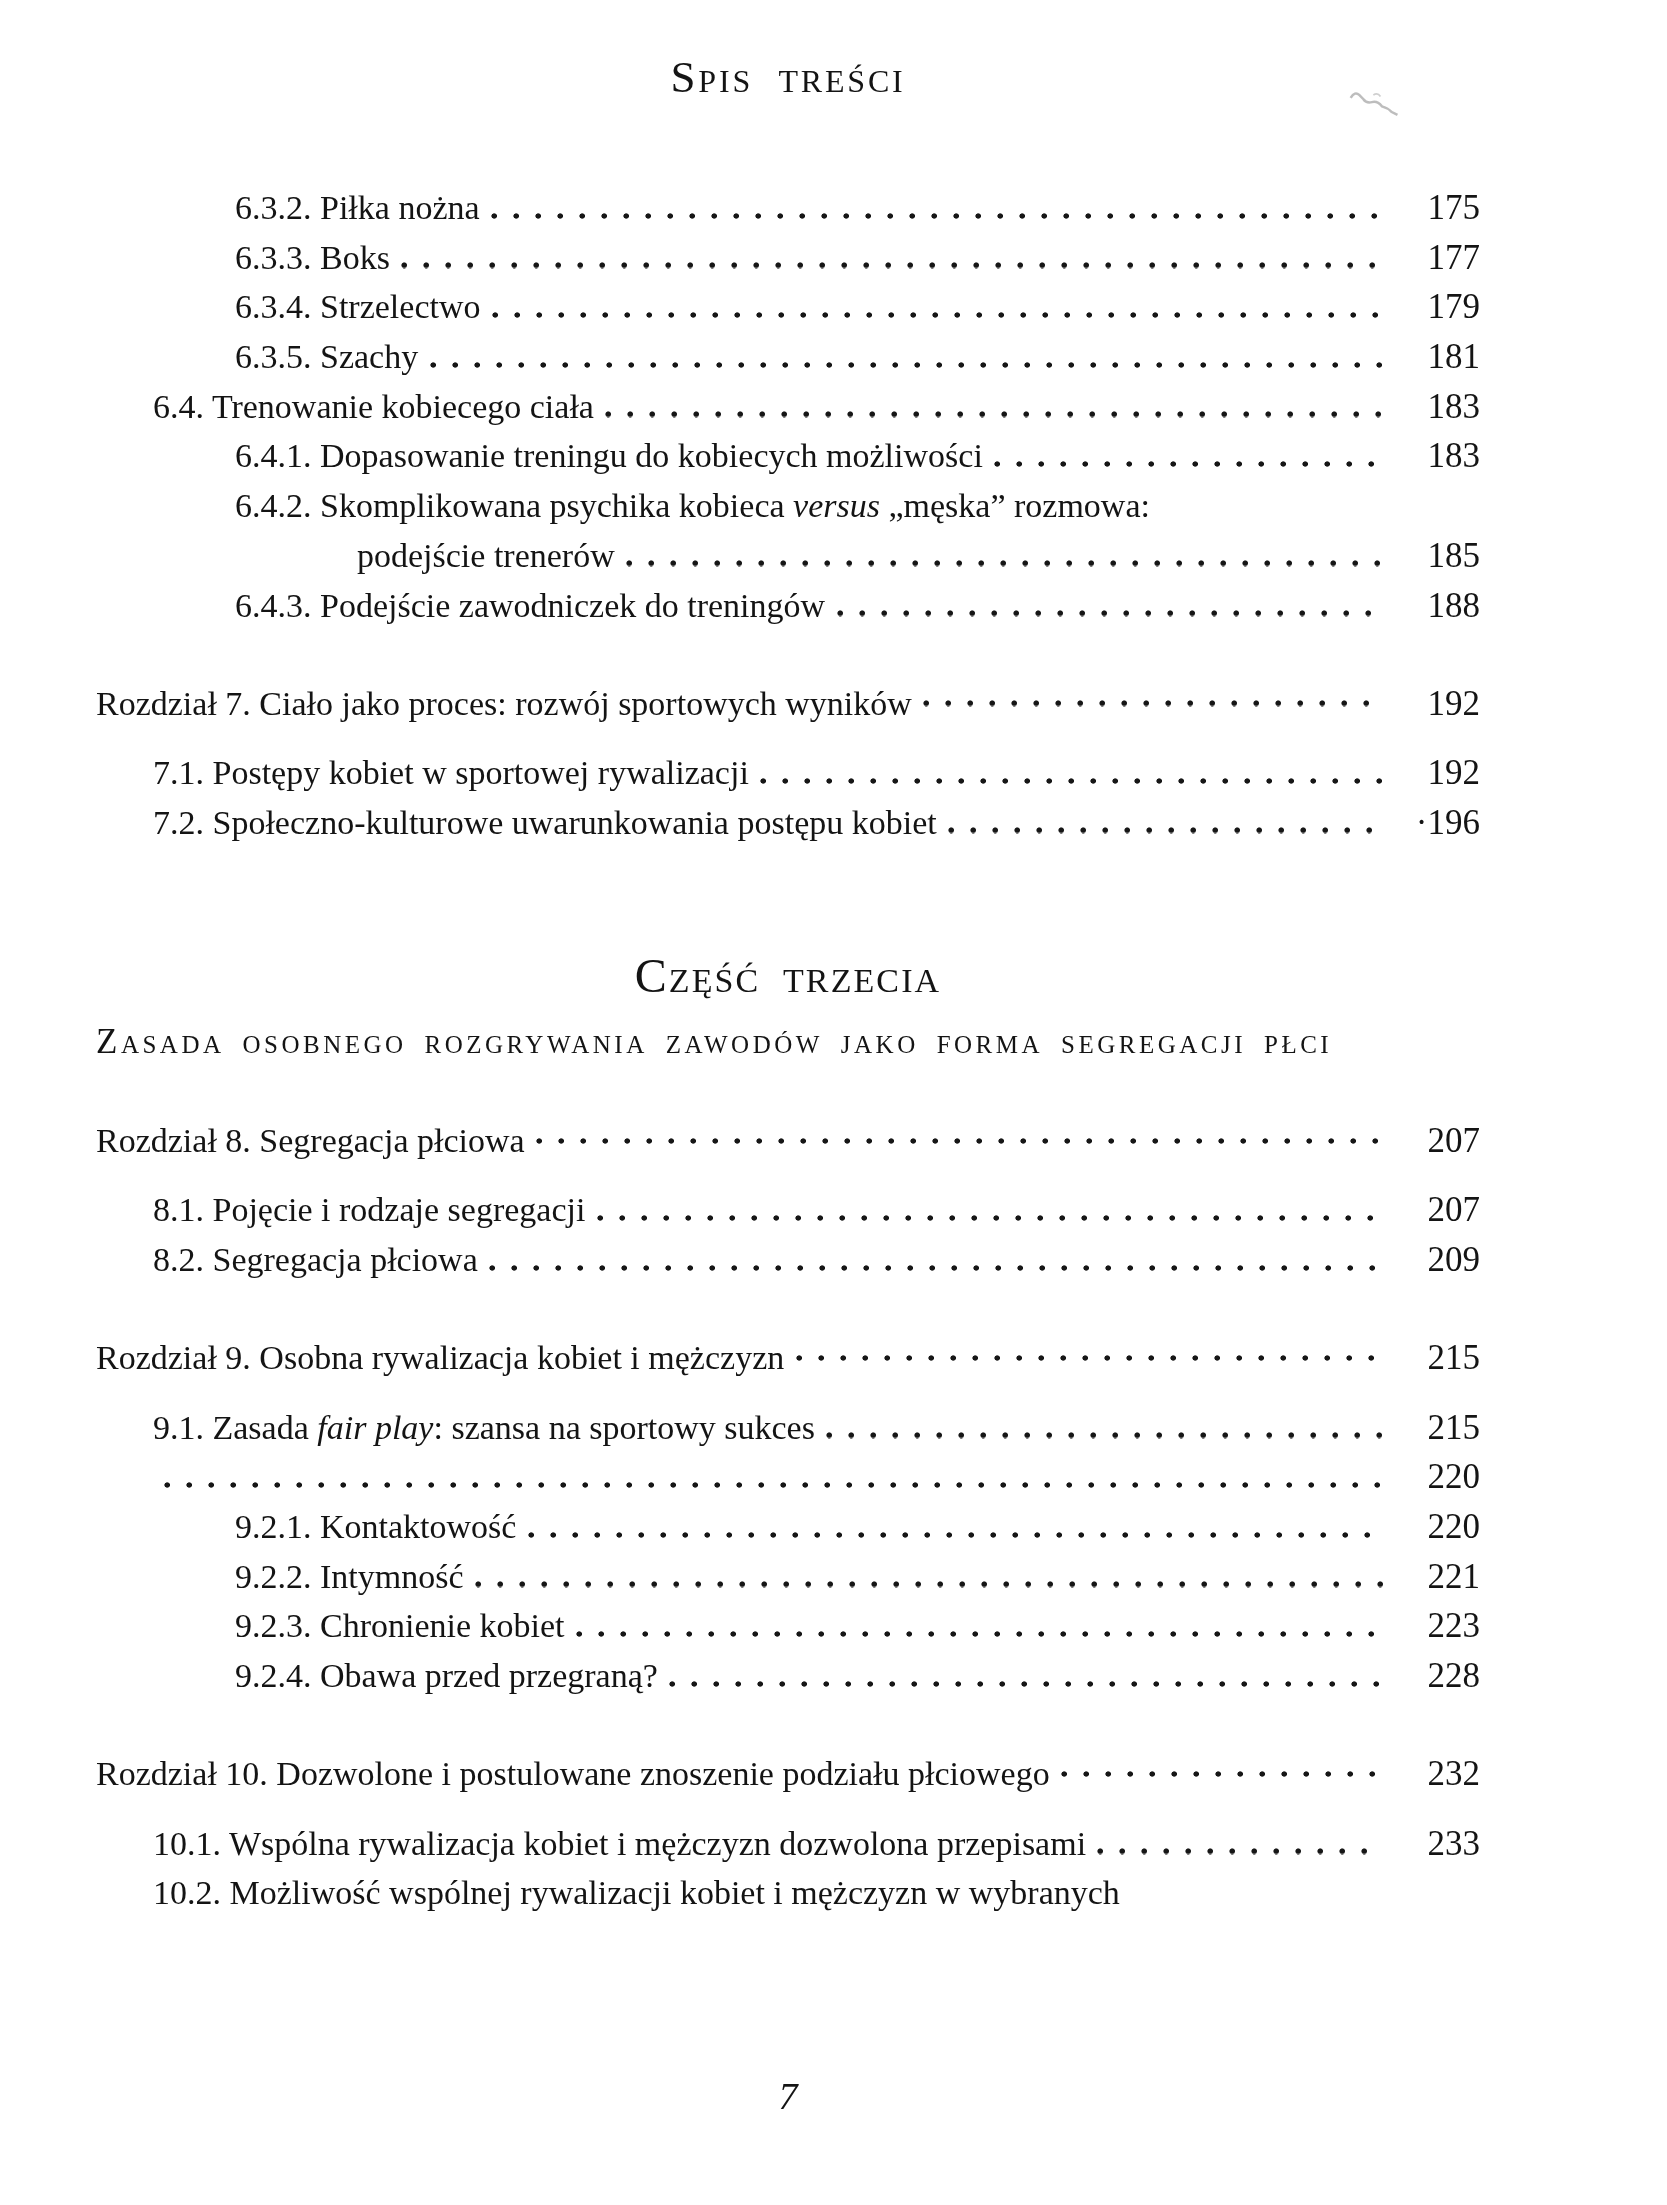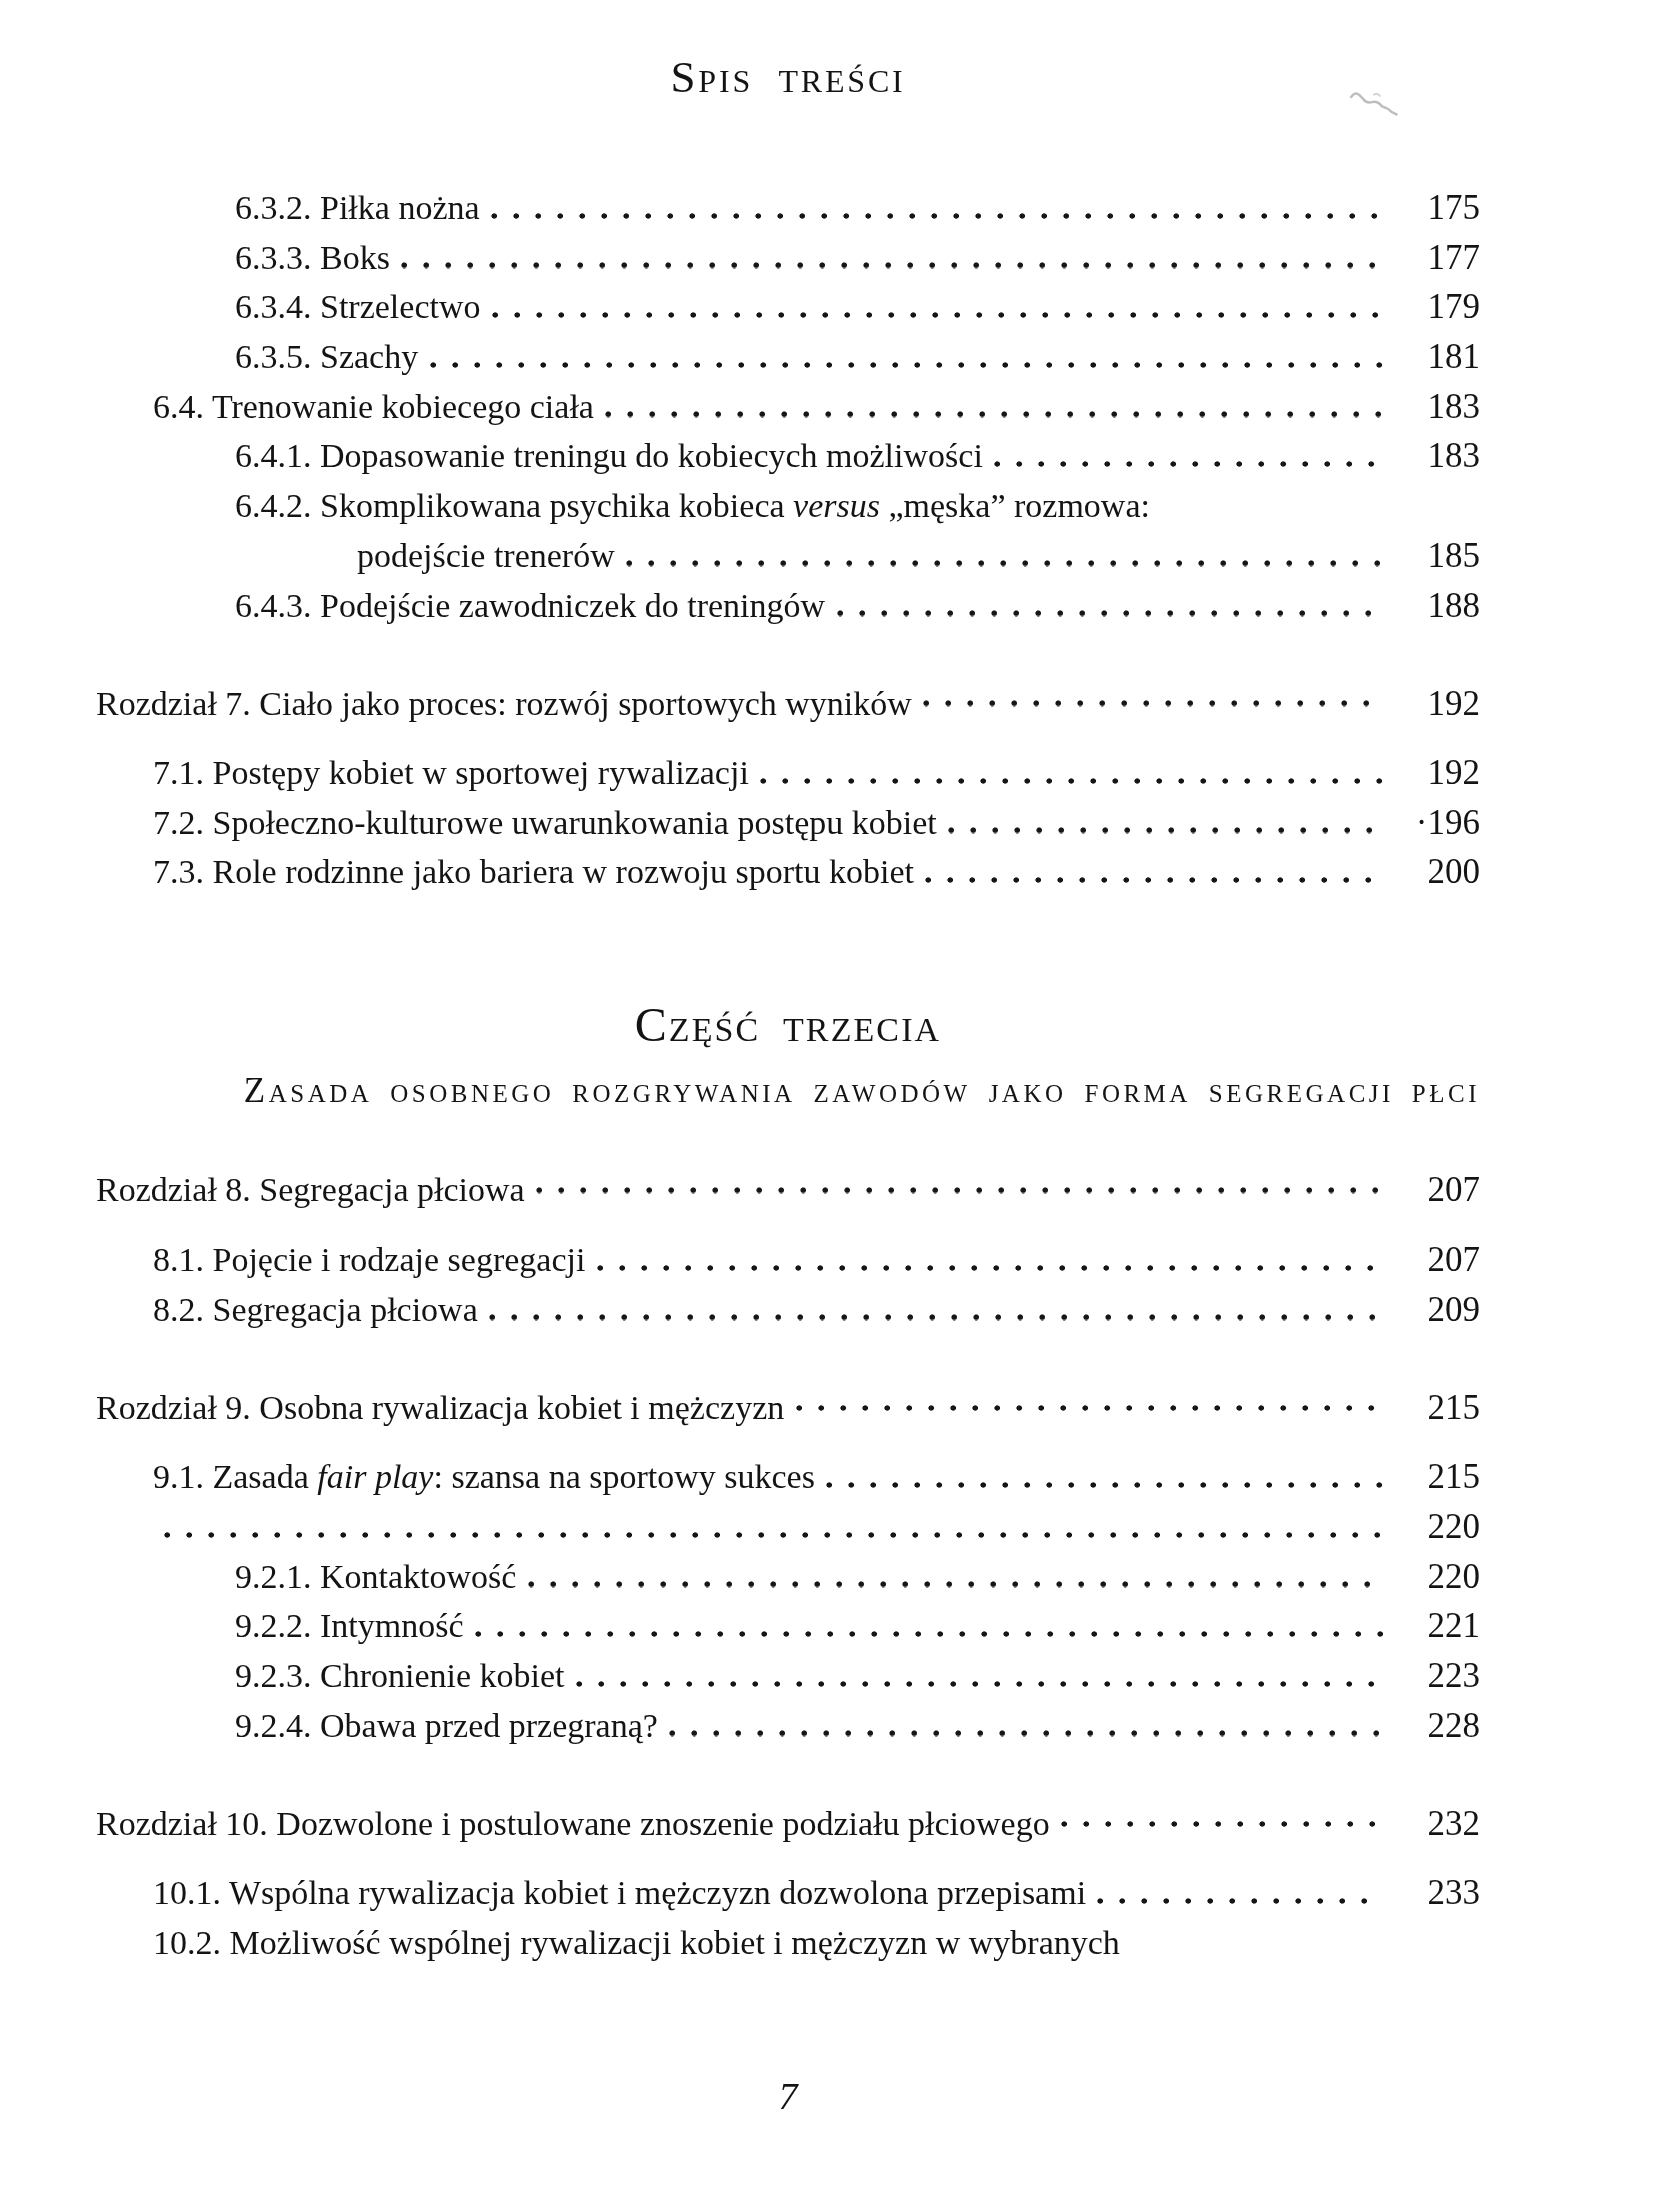--- a/index.html
+++ b/index.html
@@ -77,21 +77,21 @@
     margin-top: 106px;
     text-align: center;
     font-variant: small-caps;
     font-size: 48px;
     line-height: 50px;
     letter-spacing: 2.1px;
     word-spacing: 8.5px;
   }
   .part-title {
     margin-top: 17px;
-    text-align: right;
+    text-align: left;
     font-variant: small-caps;
     font-size: 35px;
     line-height: 47px;
     letter-spacing: 3.5px;
     word-spacing: 5.7px;
   }
   .footer {
     position: absolute;
     top: 2074px;
     left: 96px;
@@ -168,25 +168,20 @@
         <div class="row lv-sub1">
     <span class="label"><span>7.1. Postępy kobiet w sportowej rywalizacji</span></span>
     <span class="leader"></span>
     <span class="pnum">192</span>
   </div>
         <div class="row lv-sub1">
     <span class="label"><span>7.2. Społeczno-kulturowe uwarunkowania postępu kobiet</span></span>
     <span class="leader"></span>
     <span class="pnum">·196</span>
   </div>
-        <div class="row lv-sub1">
-    <span class="label"><span>7.3. Role rodzinne jako bariera w rozwoju sportu kobiet</span></span>
-    <span class="leader"></span>
-    <span class="pnum">200</span>
-  </div>
         <div class="part-kicker">Część trzecia</div>
         <div class="part-title">Zasada osobnego rozgrywania zawodów jako forma segregacji płci</div>
         <div class="row lv-chapter">
     <span class="label"><span>Rozdział 8. Segregacja płciowa</span></span>
     <span class="leader"></span>
     <span class="pnum">207</span>
   </div>
         <div class="row lv-sub1">
     <span class="label"><span>8.1. Pojęcie i rodzaje segregacji</span></span>
     <span class="leader"></span>

